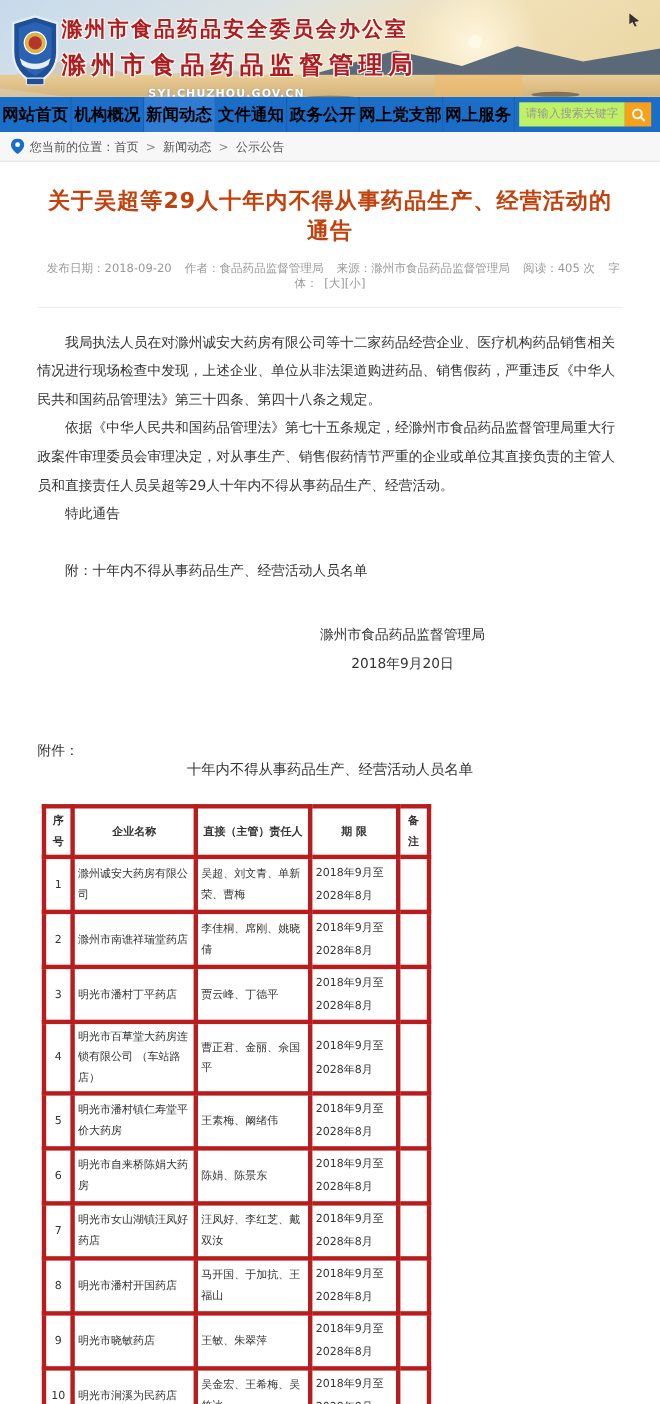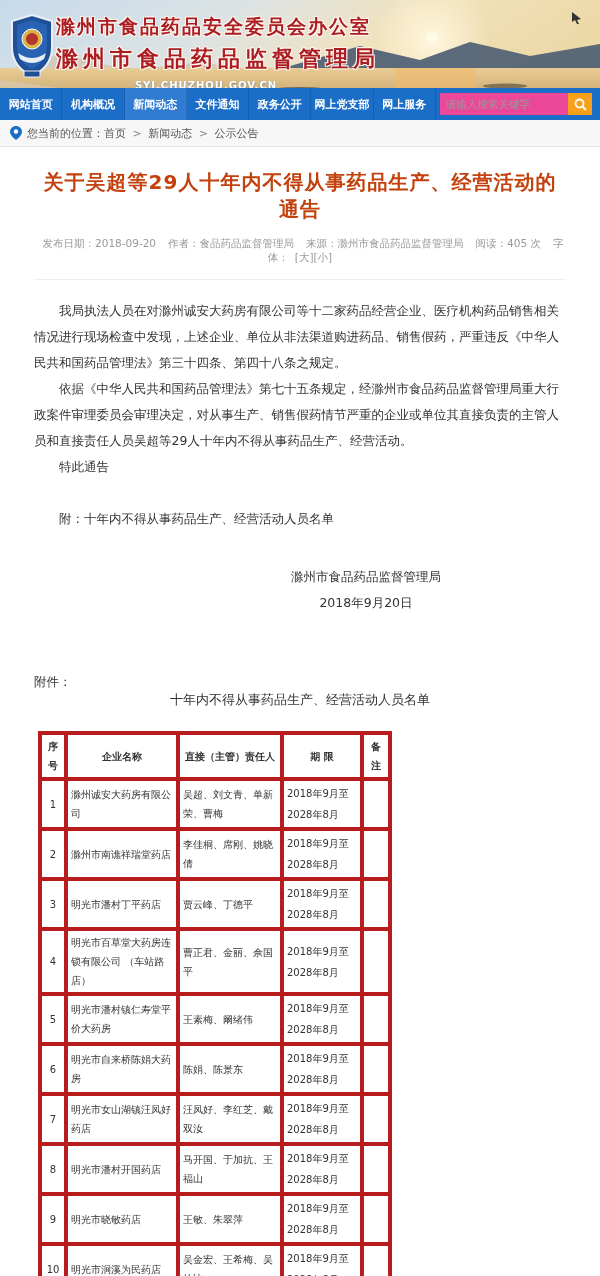--- a/index.html
+++ b/index.html
@@ -28,29 +28,29 @@
     font-size: 10px; font-weight: bold; letter-spacing: 1px; color: #fff;
     text-shadow: 0 1px 2px #6b86a5;
   }
   .cursor { position: absolute; right: 18px; top: 9px; width: 10px; height: 12px; }
 
   
   .nav { display: flex; height: 32px; background: #1a6ec8; align-items: stretch; }
   .nav-items { flex: 1; display: flex; }
   .nav-item {
     flex: 1; display: flex; align-items: center; justify-content: center;
-    color: #ffffff; font-size: 11px; font-weight: bold; cursor: pointer;
+    color: #000000; font-size: 15px; font-weight: bold; cursor: pointer;
     border-right: 1px solid rgba(0,0,0,.12); white-space: nowrap;
   }
   .nav-item.active { background: #2f7cd2; }
   .nav-search { display: flex; align-items: center; padding: 0 8px 0 4px; }
   .nav-search input {
-    width: 128px; height: 22px; border: none; outline: none; padding: 0 6px;
-    font-size: 10.5px; color: #333; background: #ec4899;
-    font-family: Liberation Serif, serif;
+    width: 96px; height: 22px; border: none; outline: none; padding: 0 6px;
+    font-size: 10.5px; color: #333; background: #bef264;
+    font-family: Liberation Mono, monospace;
   }
   .nav-search input::placeholder { color: #999; }
   .search-btn {
     width: 24px; height: 22px; border: none; background: #f9a01b; cursor: pointer;
     display: flex; align-items: center; justify-content: center;
   }
 
   
   .breadcrumb {
     height: 27px; background: #f7f7f7; border-bottom: 1px solid #e3e3e3;

